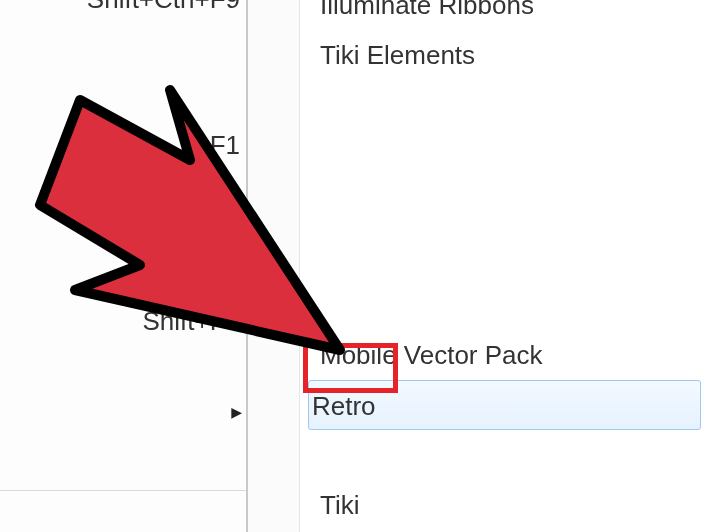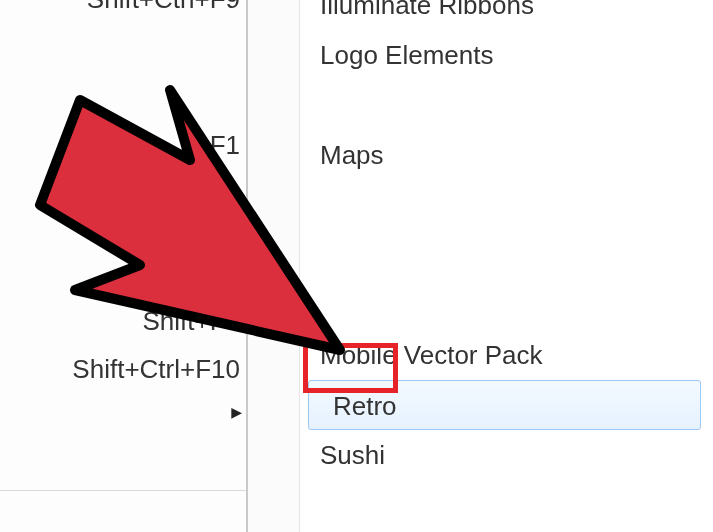--- a/index.html
+++ b/index.html
@@ -67,54 +67,52 @@
     height: 50px;
     line-height: 50px;
     padding-left: 2px;
     white-space: nowrap;
   }
   .sub-item.hover {
     background: linear-gradient(#f3f9ff,#e6f2ff);
     border: 1px solid #9ec8f4;
     border-radius: 3px;
     left: 60px;
-    padding-left: 24px;
+    padding-left: 3px;
   }
   .highlight-box {
     position: absolute;
     border: 5px solid #e62329;
     pointer-events: none;
   }
   .arrow-svg {
     position: absolute;
     pointer-events: none;
   }
 </style>
 </head>
 <body>
 
 <div class="left-panel">
   <div class="left-item" style="top:-16px"><span>Shift+Ctrl+F9</span></div>
   <div class="left-item" style="top:130px"><span>+F1</span></div>
   <div class="left-item" style="top:260px"><span>Shift+</span></div>
   <div class="left-item" style="top:306px"><span>Shift+F8</span></div>
-  <div class="left-item" style="top:354px"><span>Shift+Ctrl+F10</span></div>
   <div class="left-chevron" style="top:404px">▶</div>
   <div class="left-divider" style="top:490px"></div>
 </div>
 
 <div class="submenu">
   <div class="sub-strip"></div>
 
   <div class="sub-item" style="top:0px"><span>Illuminate Ribbons</span></div>
-  <div class="sub-item" style="top:50px"><span>Logo Elements</span></div>
-  <div class="sub-item" style="top:150px"><span>Maps</span></div>
+  <div class="sub-item" style="top:50px"><span>Tiki Elements</span></div>
   <div class="sub-item" style="top:350px"><span>Mobile Vector Pack</span></div>
   <div class="sub-item hover" style="top:400px"><span>Retro</span></div>
-  <div class="sub-item" style="top:450px"><span>Sushi</span></div>
+  <div class="sub-item" style="top:500px"><span>Tiki</span></div>
   <div class="sub-item" style="top:550px"></div>
 </div>
 
 <div class="highlight-box" style="left:303px; top:343px; width:95px; height:50px;"></div>
 
 <svg class="arrow-svg" style="left:20px; top:70px;" width="340" height="320" viewBox="0 0 340 320">
   <path d="M 60 30
            L 170 90
            L 150 20
            L 320 280

